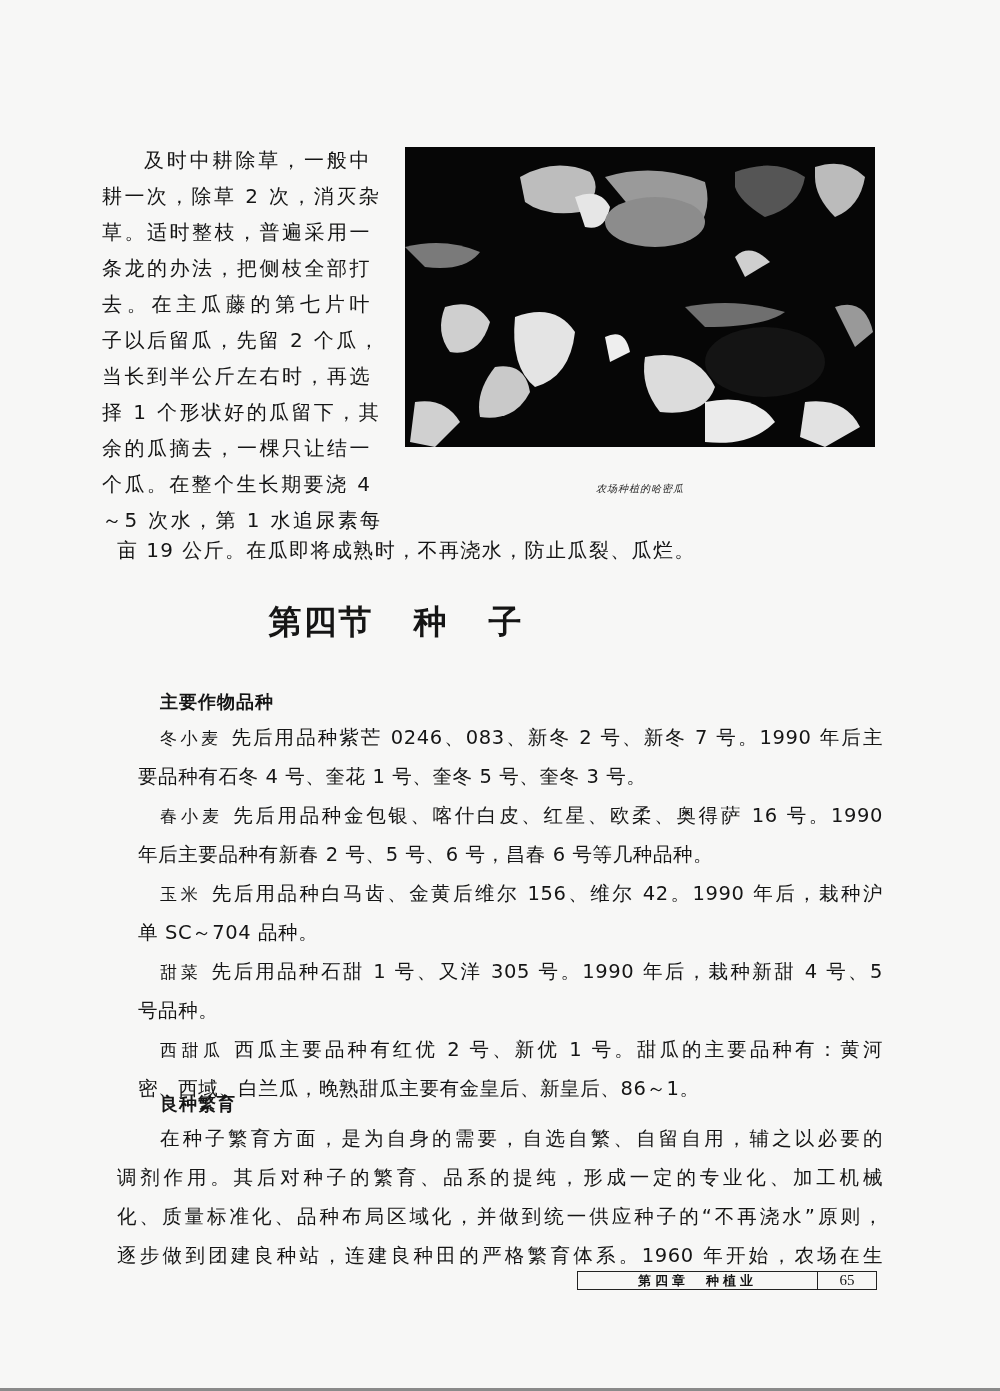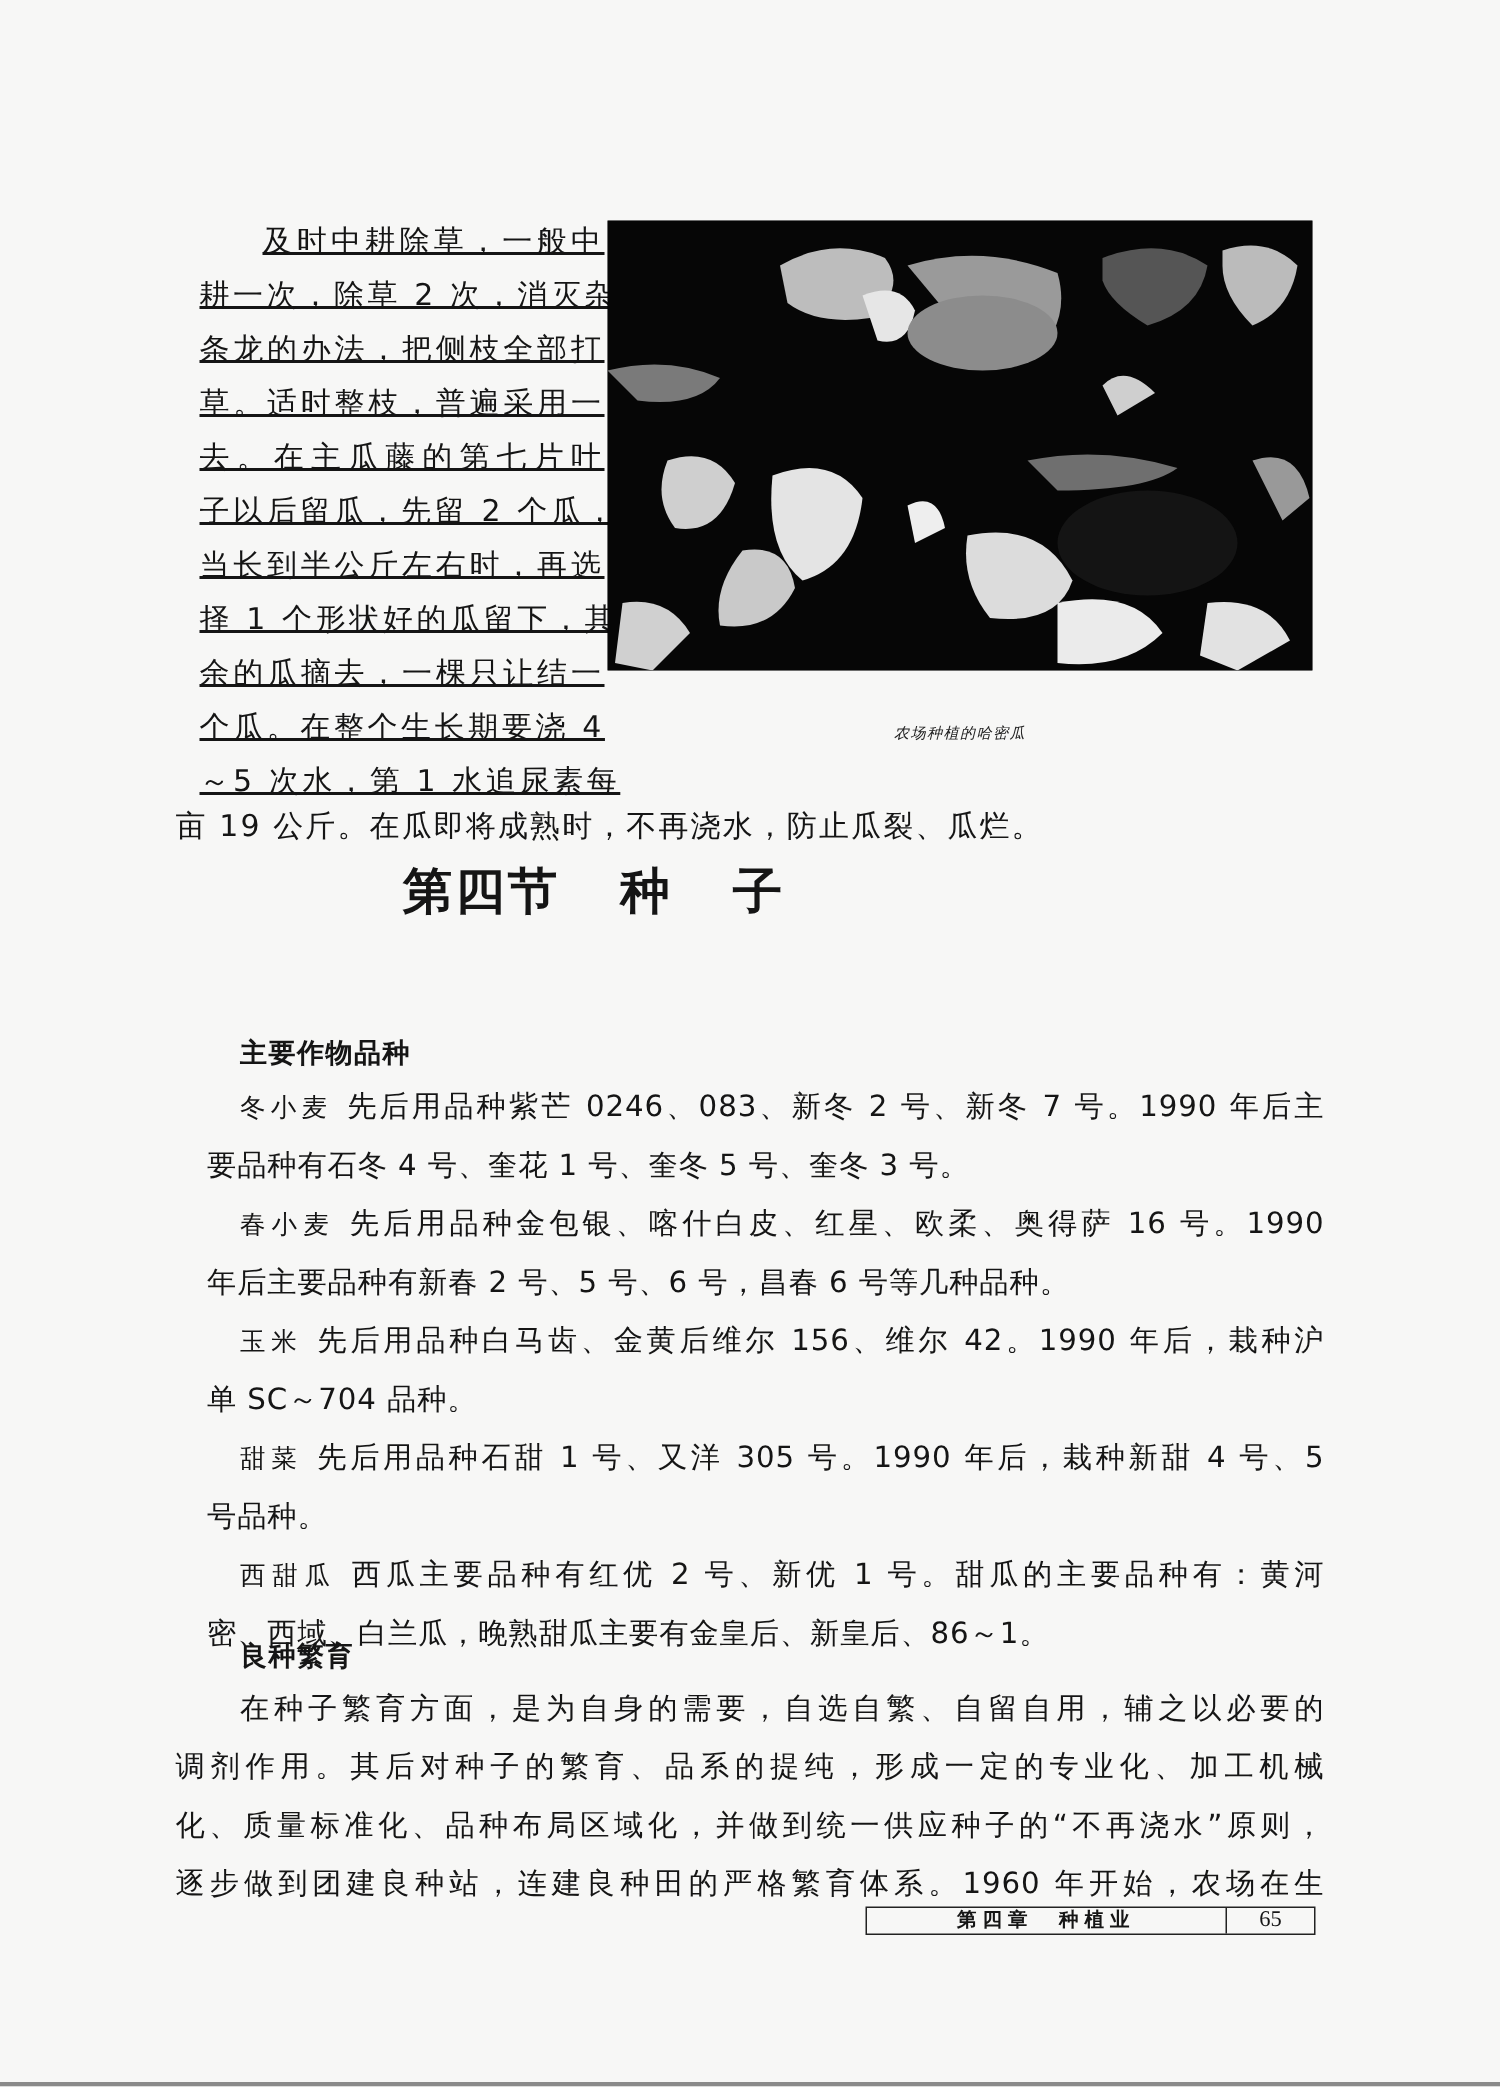--- a/index.html
+++ b/index.html
@@ -6,21 +6,21 @@
   body {
     width:1000px; height:1391px; position:relative; overflow:hidden;
     background:#f7f7f6;
     font-family:"DejaVu Serif", "Liberation Serif", serif;
     color:#151515;
   }
   .page { position:absolute; left:0; top:0; width:1000px; height:1391px; }
   .bottom-edge { position:absolute; left:0; right:0; bottom:0; height:3px; background:#8a8a8a; }
 
   
-  .wrap-col { position:absolute; left:133px; top:142px; width:270px;text-decoration:underline; }
+  .wrap-col { position:absolute; left:102px; top:142px; width:270px; }
   .wrap-line {
     height:36px; line-height:36px; font-size:20px; letter-spacing:2.4px;
     white-space:nowrap; text-align:justify; text-align-last:justify;
     font-family:"DejaVu Sans", "Liberation Sans", sans-serif;
   }
   .wrap-line.indent { padding-left:42px; }
   .full-line {
     position:absolute; left:117px; top:532px; width:766px;
     height:36px; line-height:36px; font-size:20px; letter-spacing:1.4px; white-space:nowrap;
     font-family:"DejaVu Sans", "Liberation Sans", sans-serif;
@@ -33,21 +33,21 @@
   }
   .photo svg { display:block; }
   .caption {
     position:absolute; left:405px; top:482px; width:470px; text-align:center;
     font-size:10px; font-style:italic; letter-spacing:1px;
     font-family:"DejaVu Sans", "Liberation Sans", sans-serif; color:#222;
   }
 
   
   .section-title {
-    position:absolute; left:0; width:792px; top:572px; text-align:center;
+    position:absolute; left:0; width:792px; top:600px; text-align:center;
     font-size:33px; font-weight:bold; letter-spacing:2px;
     font-family:"DejaVu Serif", "Liberation Serif", serif;
   }
   .section-title .gap { display:inline-block; width:40px; }
 
   .subhead {
     position:absolute; left:160px; font-size:18px; font-weight:bold; letter-spacing:1px;
     font-family:"DejaVu Sans", "Liberation Sans", sans-serif;
   }
 
@@ -79,22 +79,22 @@
   }
 </style>
 </head>
 <body>
 
 <div class="page">
 
   <div class="wrap-col">
     <div class="wrap-line indent">及时中耕除草，一般中</div>
     <div class="wrap-line">耕一次，除草 2 次，消灭杂</div>
+    <div class="wrap-line">草。适时整枝，普遍采用一</div>
     <div class="wrap-line">条龙的办法，把侧枝全部打</div>
-    <div class="wrap-line">草。适时整枝，普遍采用一</div>
     <div class="wrap-line">去。在主瓜藤的第七片叶</div>
     <div class="wrap-line">子以后留瓜，先留 2 个瓜，</div>
     <div class="wrap-line">当长到半公斤左右时，再选</div>
     <div class="wrap-line">择 1 个形状好的瓜留下，其</div>
     <div class="wrap-line">余的瓜摘去，一棵只让结一</div>
     <div class="wrap-line">个瓜。在整个生长期要浇 4</div>
     <div class="wrap-line">～5 次水，第 1 水追尿素每</div>
   </div>
   <div class="full-line">亩 19 公斤。在瓜即将成熟时，不再浇水，防止瓜裂、瓜烂。</div>
 

